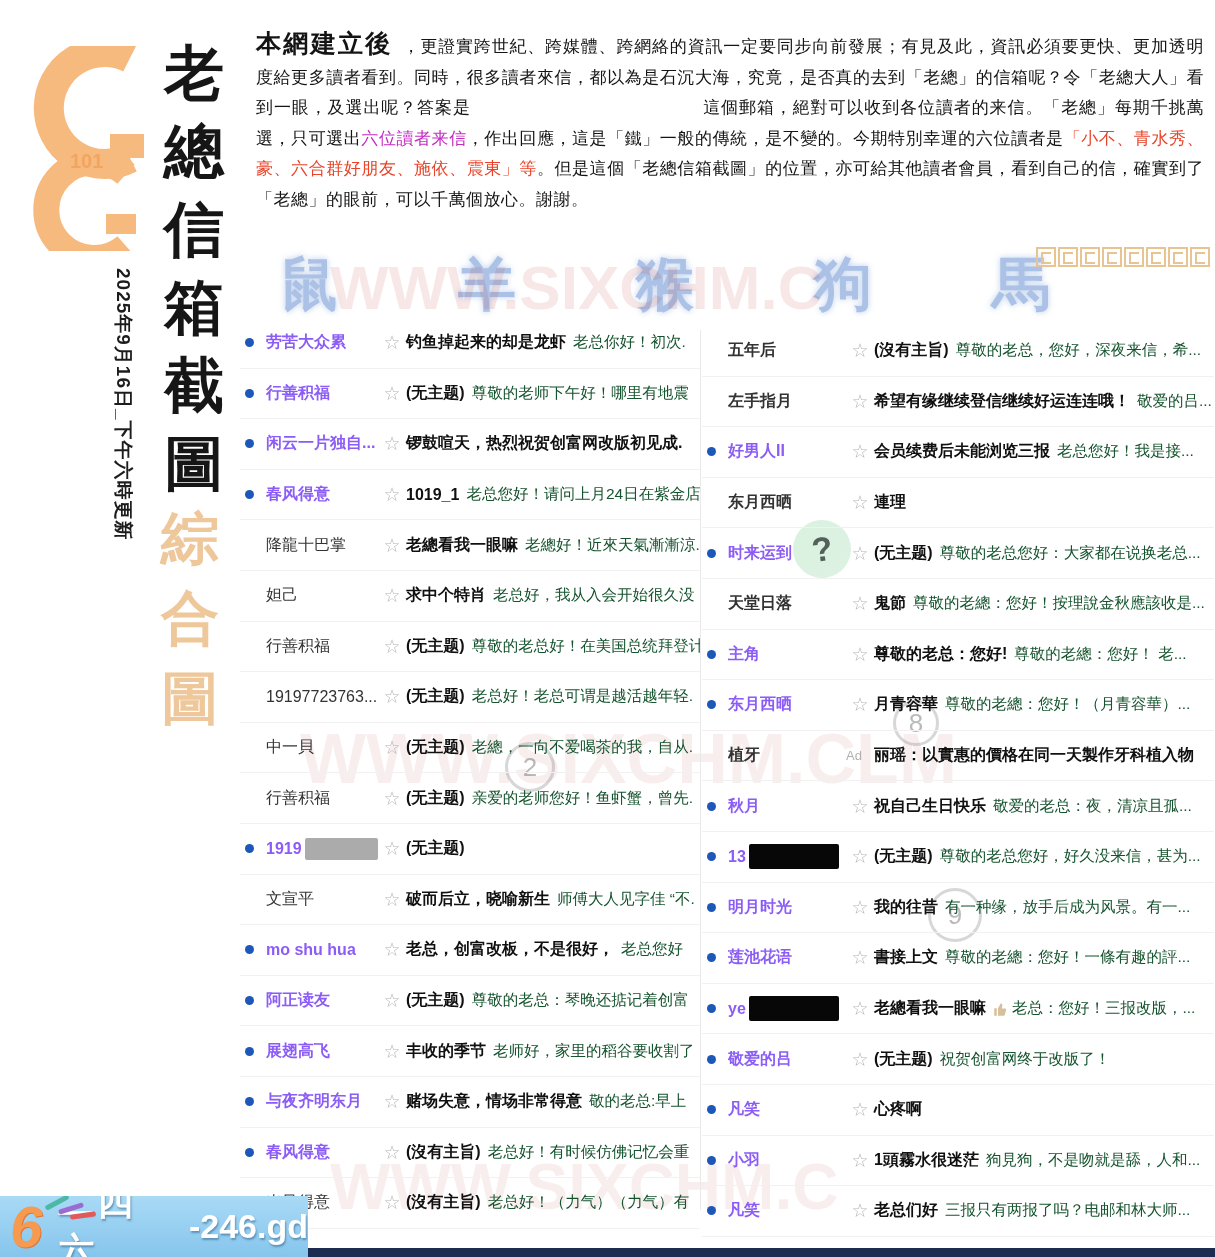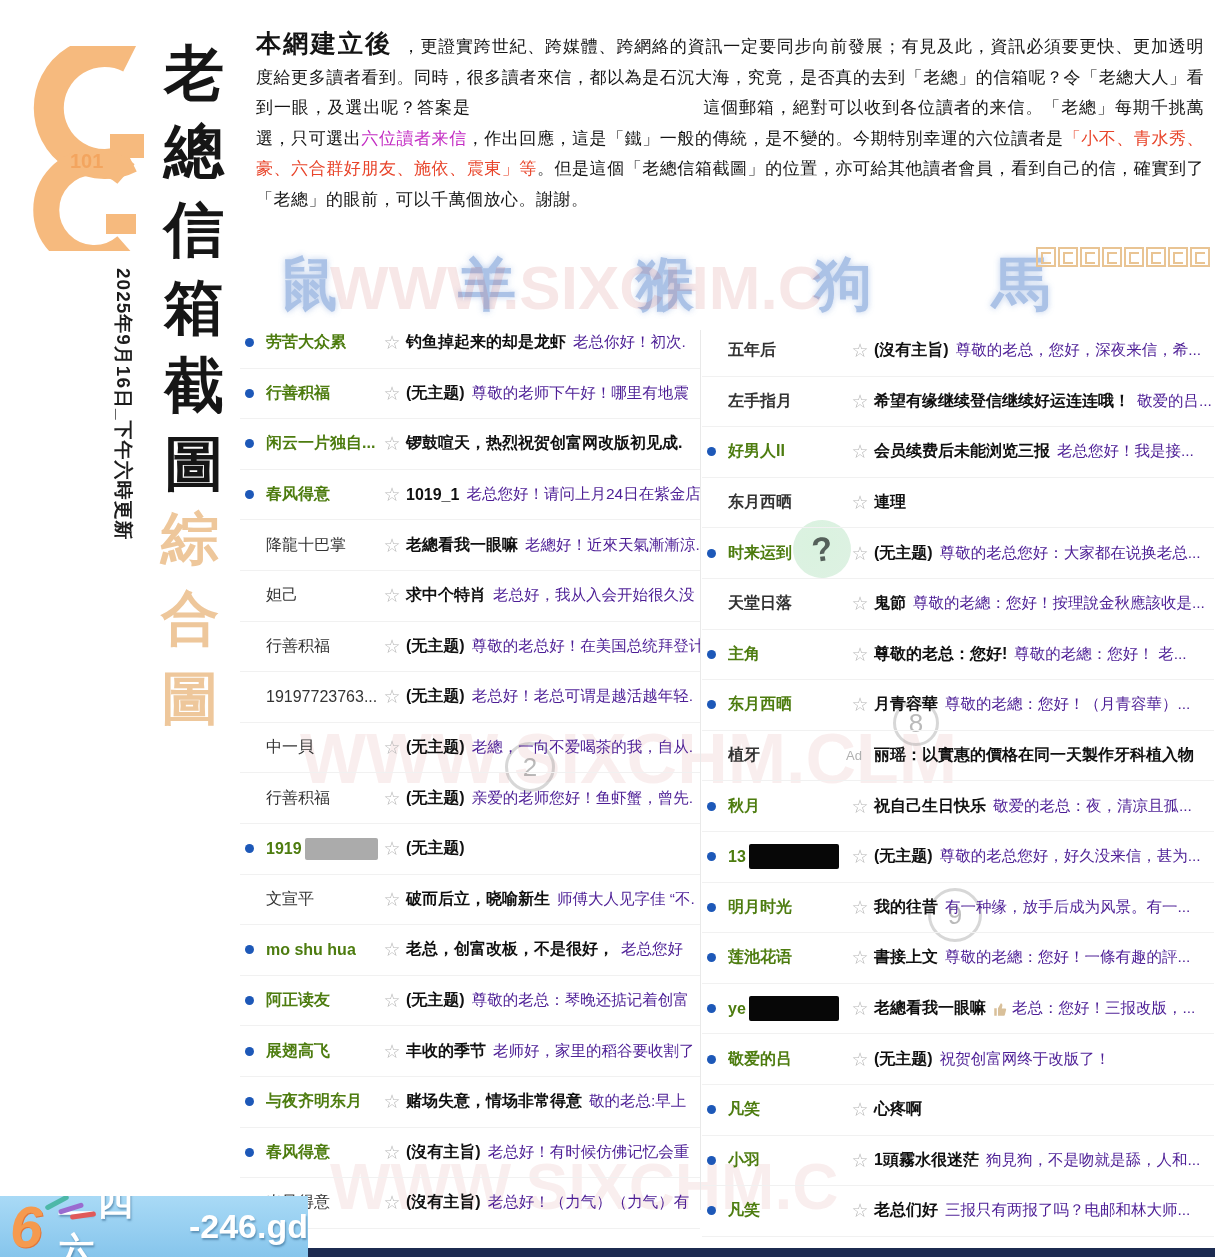--- a/index.html
+++ b/index.html
@@ -40,25 +40,25 @@
   
   .mail-col{top:318px;}
   #mail-list-left{left:240px;width:460px;}
   #mail-list-right{left:702px;width:512px;top:326px;}
   .mail-row{height:49.6px;display:flex;align-items:center;white-space:nowrap;overflow:hidden;
        border-bottom:1px solid #f1f1f1;}
   .dot-slot{width:26px;flex:0 0 26px;display:flex;align-items:center;}
   .dot{width:9px;height:9px;border-radius:50%;background:#1d58b8;margin-left:5px;}
   .sender{flex:0 0 112px;width:112px;overflow:hidden;font-size:16px;color:#333;display:flex;align-items:center;gap:3px;}
   #mail-list-right .sender{flex:0 0 118px;width:118px;font-weight:bold;}
-  .sender.unread{font-weight:700;color:#4d7c0f;}
+  .sender.unread{font-weight:700;color:#8b5cf6;}
   .star{flex:0 0 28px;font-size:19px;color:#b5b5b5;text-align:center;}
   .ad-label{flex:0 0 28px;font-size:13px;color:#b0b0b0;}
   .subject{font-weight:700;color:#101010;font-size:16px;margin-right:7px;}
-  .preview{color:#4c1d95;font-size:15.5px;}
+  .preview{color:#14532d;font-size:15.5px;}
   .redact{display:inline-block;vertical-align:middle;border-radius:2px;}
   .redact.gray{width:94px;height:22px;background:#ababab;}
   .redact.black{width:90px;height:25px;background:#070707;}
   .thumb-svg{margin:0 4px -2px 0;}
   #col-divider{left:700px;top:330px;width:1px;height:880px;background:#e9e9e9;}
 
   
   .wm{color:#b91c1c;font-weight:700;white-space:nowrap;pointer-events:none;}
   .circ-num{border:3px solid rgba(150,150,150,.38);border-radius:50%;color:rgba(130,130,130,.55);
        display:flex;align-items:center;justify-content:center;font-size:26px;pointer-events:none;}

